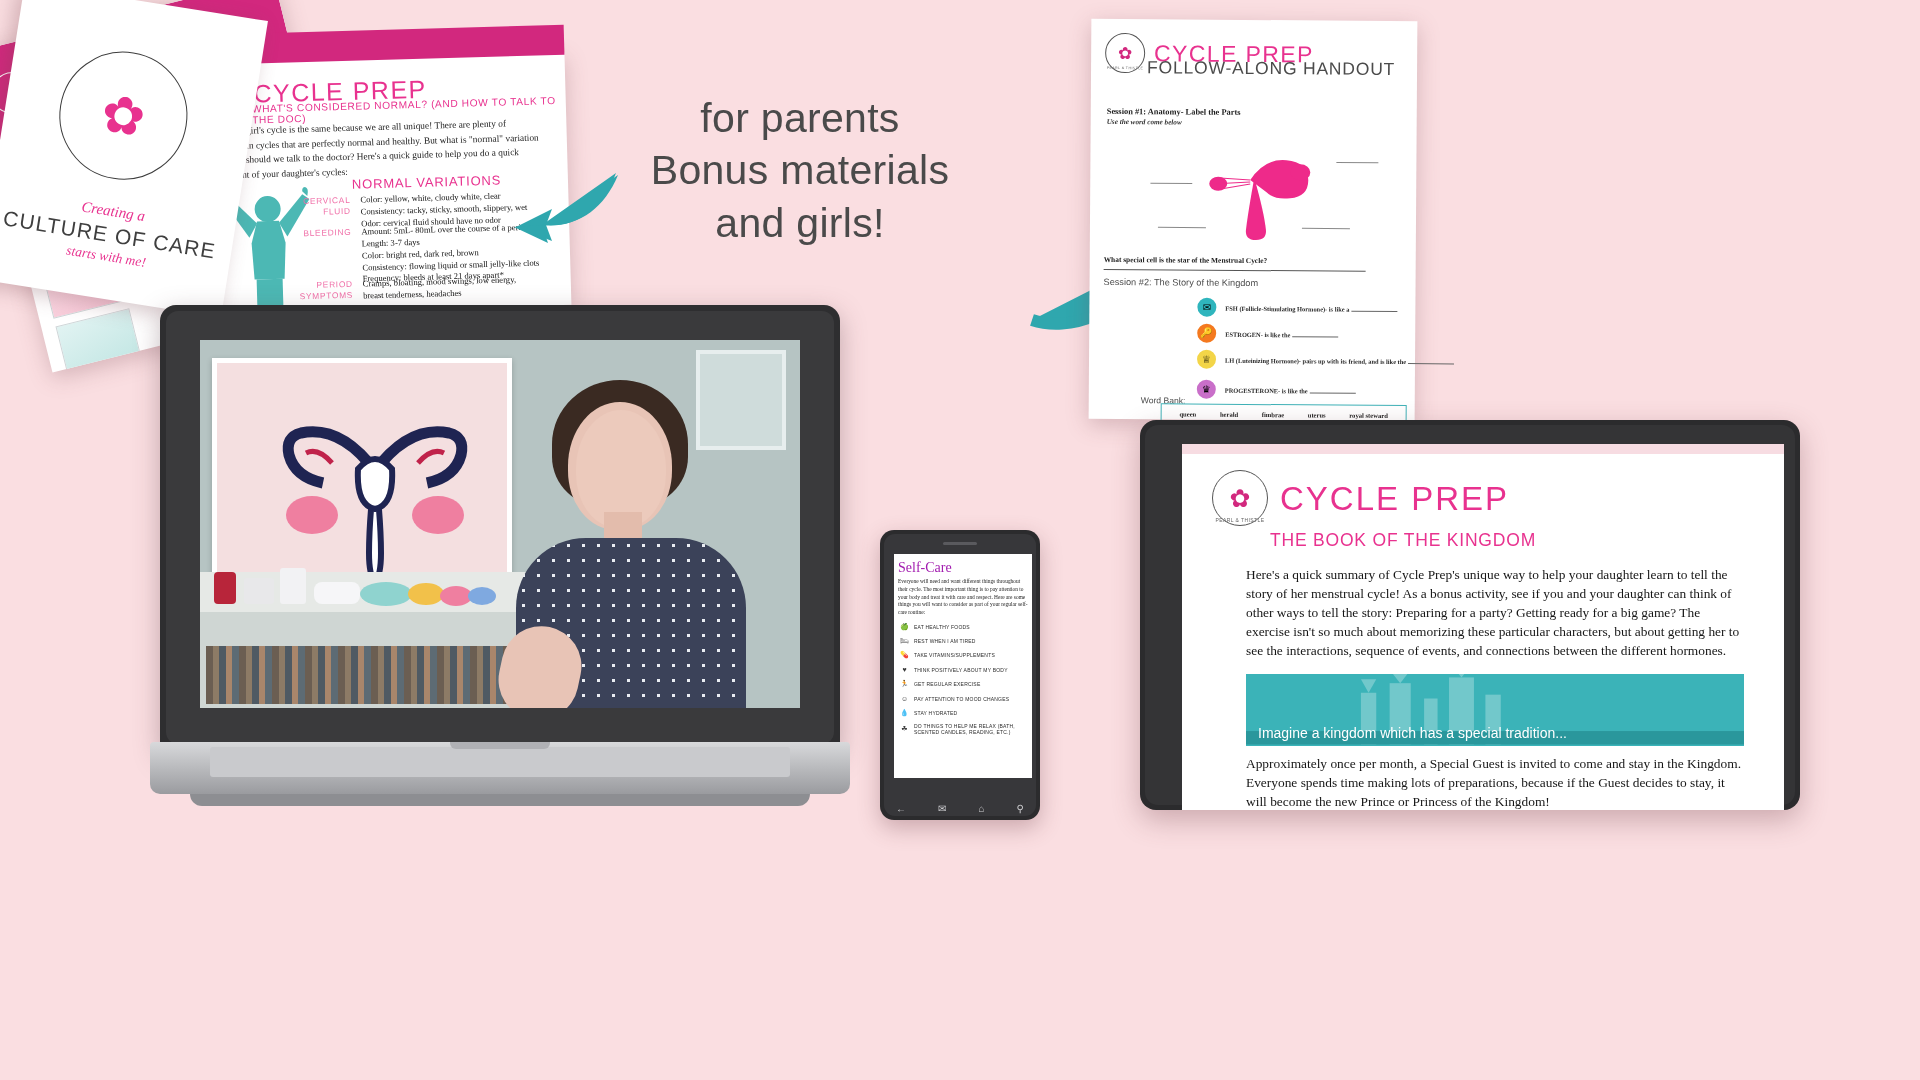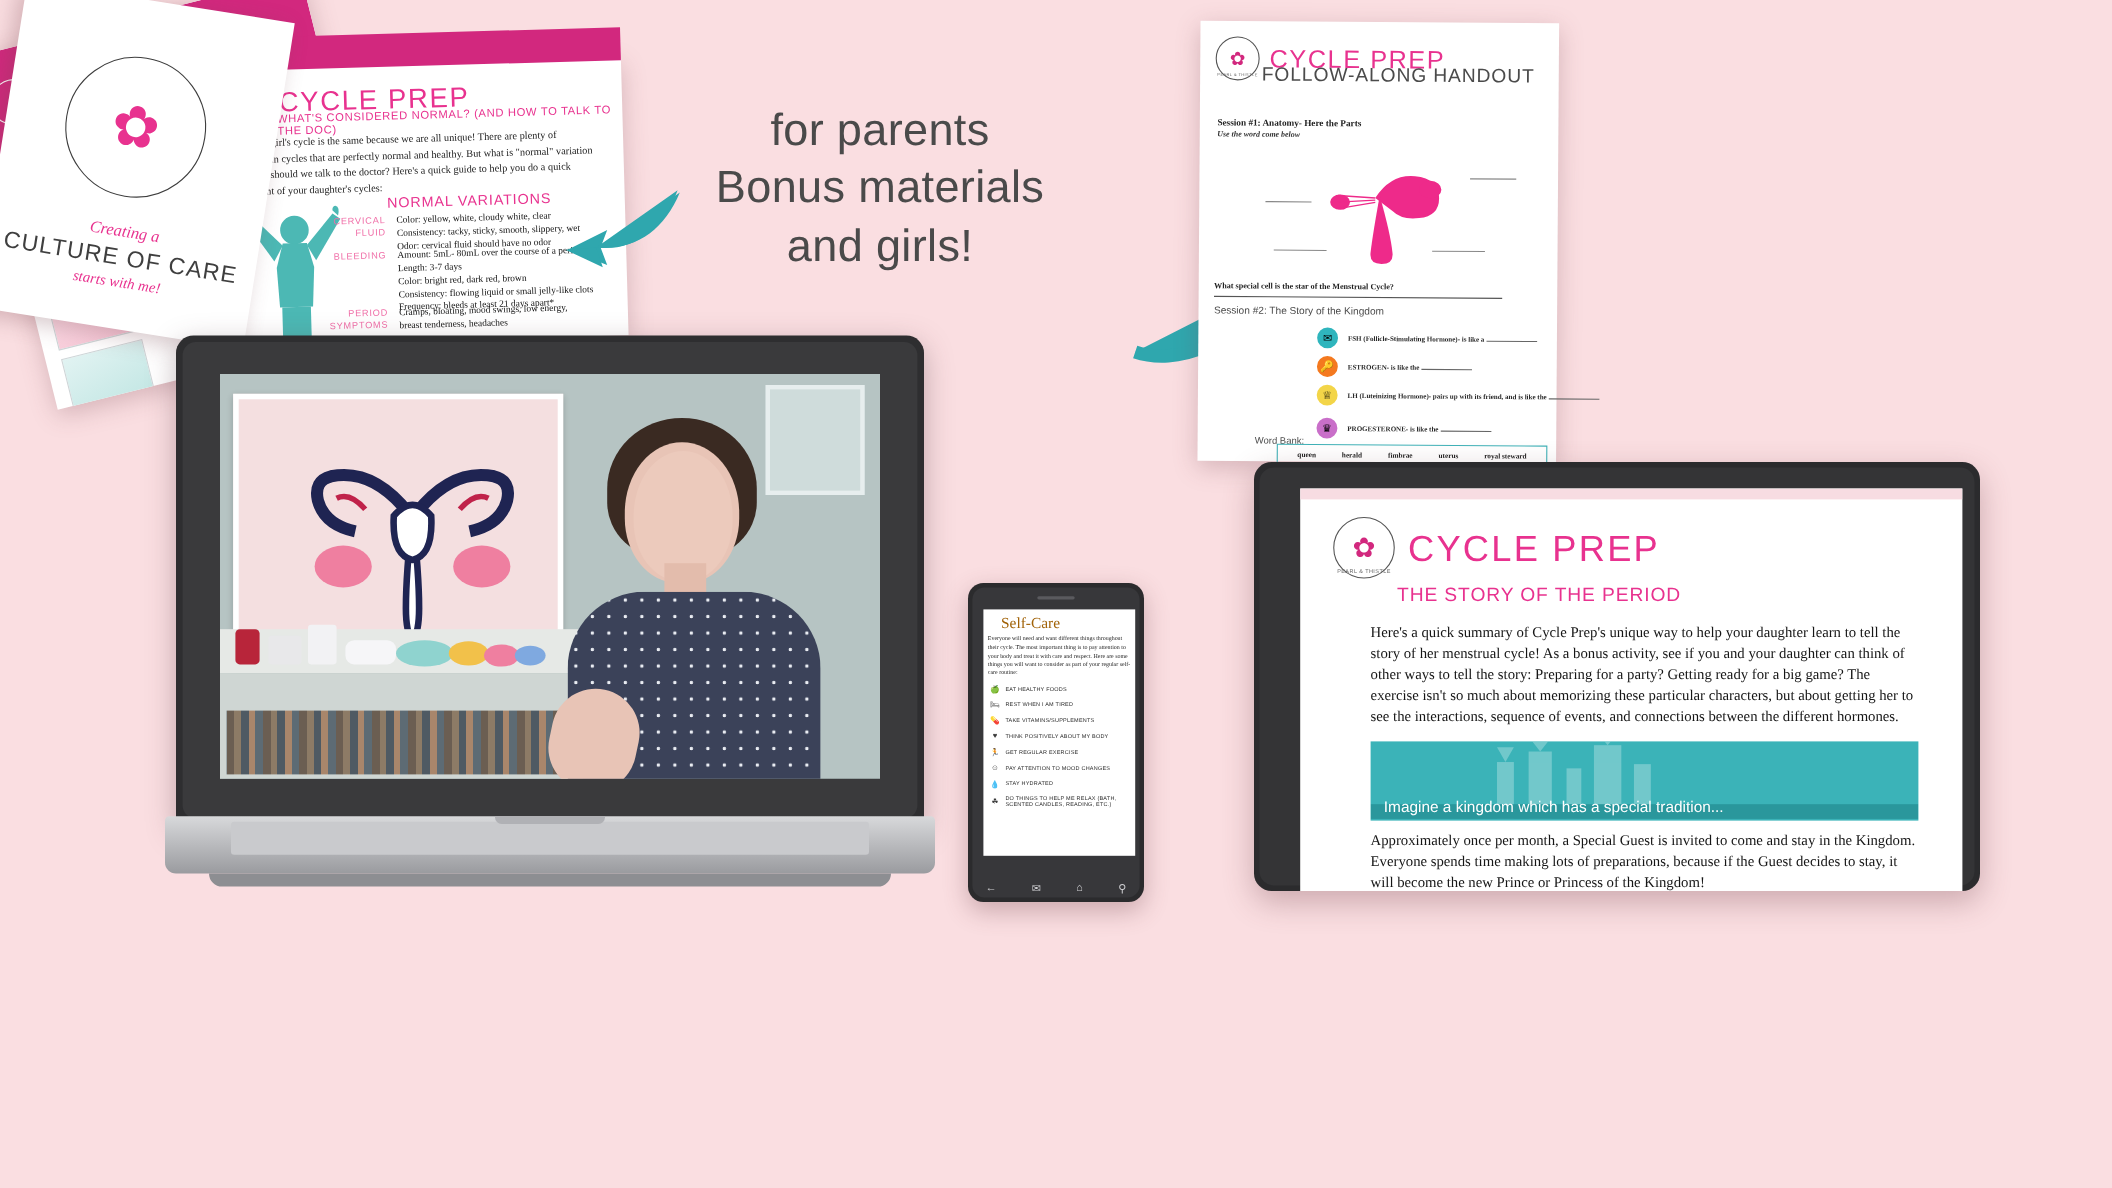--- a/index.html
+++ b/index.html
@@ -143,21 +143,21 @@
   #tablet .castle-wrap{position:relative;margin:14px 40px 0 64px;height:72px;background:#3bb3b8;overflow:hidden;}
   #tablet .castle-txt{position:absolute;left:12px;bottom:5px;color:#fff;font-size:14px;}
   #tablet .body2{font-family:"Liberation Serif",serif;font-size:13.4px;line-height:1.42;color:#161616;margin:8px 40px 0 64px;}
 
   
   #phone{position:absolute;left:880px;top:530px;width:160px;height:290px;
      background:#2b2b2d;border-radius:14px;box-shadow:0 8px 22px rgba(110,60,70,.33);}
   #phone .bz{position:absolute;left:4px;top:4px;right:4px;bottom:4px;background:#37373a;border-radius:11px;}
   #phone .spk{position:absolute;left:50%;transform:translateX(-50%);top:12px;width:34px;height:3px;background:#5a5a5e;border-radius:2px;}
   #phone .scr{position:absolute;left:14px;top:24px;right:8px;bottom:42px;background:#fff;overflow:hidden;}
-  #phone .sc-title{font-family:"Liberation Serif",serif;font-size:14px;color:#a16207;margin:6px 0 2px 16px;}
+  #phone .sc-title{font-family:"Liberation Serif",serif;font-size:14px;color:#a21caf;margin:6px 0 2px 4px;}
   #phone .sc-body{font-family:"Liberation Serif",serif;font-size:5.4px;line-height:1.45;color:#222;margin:0 4px 5px 4px;}
   .sc-item{display:flex;align-items:center;gap:5px;margin:0 4px 5.4px 6px;}
   .sc-ic{width:9px;height:9px;flex:0 0 9px;color:#3a3a3a;font-size:7px;display:flex;align-items:center;justify-content:center;}
   .sc-tx{font-size:5px;letter-spacing:.2px;color:#2b2b2b;line-height:1.2;}
   #phone .nav{position:absolute;left:0;bottom:6px;width:100%;display:flex;justify-content:space-around;
      color:#cfcfd2;font-size:10px;}
 </style>
 </head>
 <body>
 
@@ -243,21 +243,21 @@
   <div class="paper" id="doc-handout">
     <div class="hdr">
       <div class="logo-circ">
         <span class="thistle">✿</span>
         <span class="logo-ring-txt">PEARL &amp; THISTLE</span>
       </div>
       <div class="t1">CYCLE PREP</div>
     </div>
     <div class="t2">FOLLOW-ALONG HANDOUT</div>
 
-    <div class="s1">Session #1: Anatomy- Here the Parts</div>
+    <div class="s1">Session #1: Anatomy- Label the Parts</div>
     <div class="s1i">Use the word come below</div>
 
     <svg class="anat" viewBox="0 0 230 110">
       <g fill="#ee2a8a">
         <path d="M100 48 q14 -22 36 -20 q22 2 22 20 q0 16 -18 18 q-16 2 -24 -6 z"></path>
         <path d="M104 46 q10 34 12 52 q1 10 -10 10 q-11 0 -10 -10 q2 -18 8 -52 z"></path>
         <ellipse cx="150" cy="40" rx="10" ry="8"></ellipse>
         <ellipse cx="68" cy="52" rx="9" ry="7"></ellipse>
       </g>
       <g stroke="#ee2a8a" stroke-width="1.2" fill="none">
@@ -374,21 +374,21 @@
     <div class="bezel"></div>
     <div class="scr">
       <div class="topband"></div>
       <div class="hdr">
         <div class="logo-circ" style="width:54px;height:54px">
           <span class="thistle" style="font-size:25px">✿</span>
           <span class="logo-ring-txt" style="font-size:5px">PEARL &amp; THISTLE</span>
         </div>
         <div class="t1">CYCLE PREP</div>
       </div>
-      <div class="t2">THE STORY OF THE PERIOD</div>
+      <div class="t2">THE BOOK OF THE KINGDOM</div>
       <div class="body">Here's a quick summary of Cycle Prep's unique way to help your daughter learn to tell the story of her menstrual cycle! As a bonus activity, see if you and your daughter can think of other ways to tell the story: Preparing for a party? Getting ready for a big game? The exercise isn't so much about memorizing these particular characters, but about getting her to see the interactions, sequence of events, and connections between the different hormones.</div>
       <div class="castle-wrap">
         <svg viewBox="0 0 520 72" style="position:absolute;inset:0;width:100%;height:100%">
           <g fill="#ffffff" opacity=".28">
             <rect x="120" y="18" width="16" height="54"></rect>
               <rect x="150" y="8" width="22" height="64"></rect>
             <rect x="186" y="24" width="14" height="48"></rect>
               <rect x="212" y="2" width="26" height="70"></rect>
             <rect x="250" y="20" width="16" height="52"></rect>
             <polygon points="128,18 120,4 136,4"></polygon>

